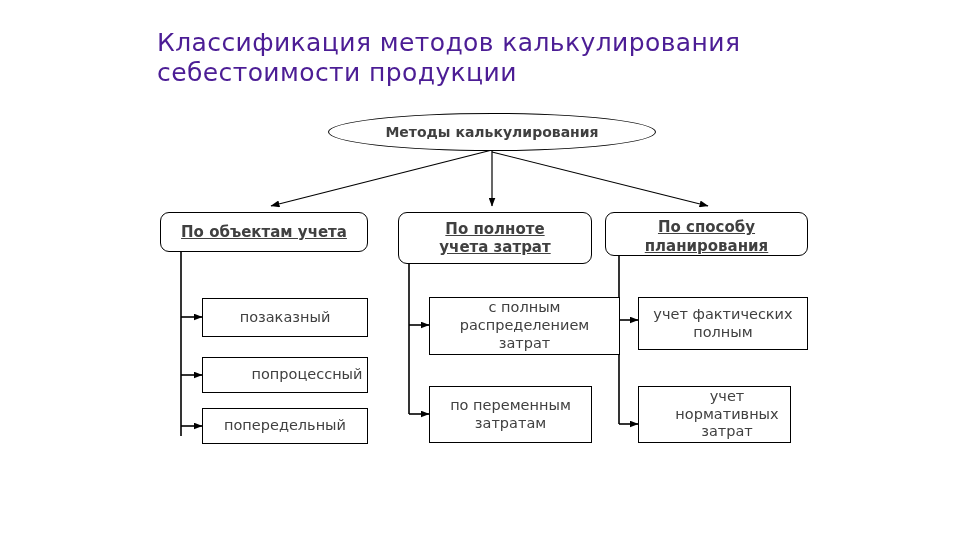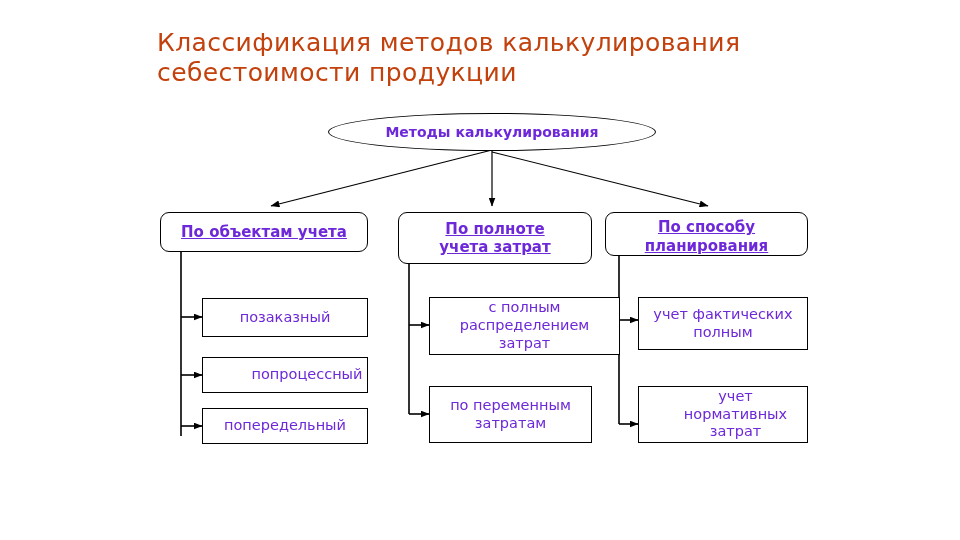--- a/index.html
+++ b/index.html
@@ -23,21 +23,21 @@
   #title {
     position: absolute;
     left: 157px;
     top: 28px;
     width: 700px;
     font-family: "DejaVu Sans", sans-serif;
     font-size: 25px;
     font-weight: 400;
     line-height: 1.18;
     letter-spacing: 0.4px;
-    color: #c2410c;
+    color: #4c1d95;
     white-space: pre-line;
   }
 
   
   #wires {
     position: absolute;
     left: 0;
     top: 0;
     width: 960px;
     height: 540px;
@@ -51,21 +51,21 @@
   
   .node {
     position: absolute;
     box-sizing: border-box;
     background: #ffffff;
     border: 1px solid #000000;
     display: flex;
     align-items: center;
     justify-content: center;
     text-align: center;
-    color: #6d28d9;
+    color: #404040;
     white-space: pre-line;
   }
 
   .root-node {
     border-radius: 50%;
     font-size: 14px;
     font-weight: 700;
     line-height: 1.15;
     z-index: 3;
   }
@@ -165,18 +165,18 @@
   <div class="node leaf-node" style="left:429px; top:386px; width:163px; height:57px;">
     <span class="node-label">по переменным
 затратам</span>
   </div>
 
   <div class="node leaf-node" style="left:638px; top:297px; width:170px; height:53px;">
     <span class="node-label">учет фактических
 полным</span>
   </div>
 
-  <div class="node leaf-node" style="left:638px; top:386px; width:170px; height:57px;padding-left:25px;">
+  <div class="node leaf-node" style="left:638px; top:386px; width:153px; height:57px;padding-left:25px;">
     <span class="node-label">учет нормативных
 затрат</span>
   </div>
 
 </div>
 
 </body></html>

